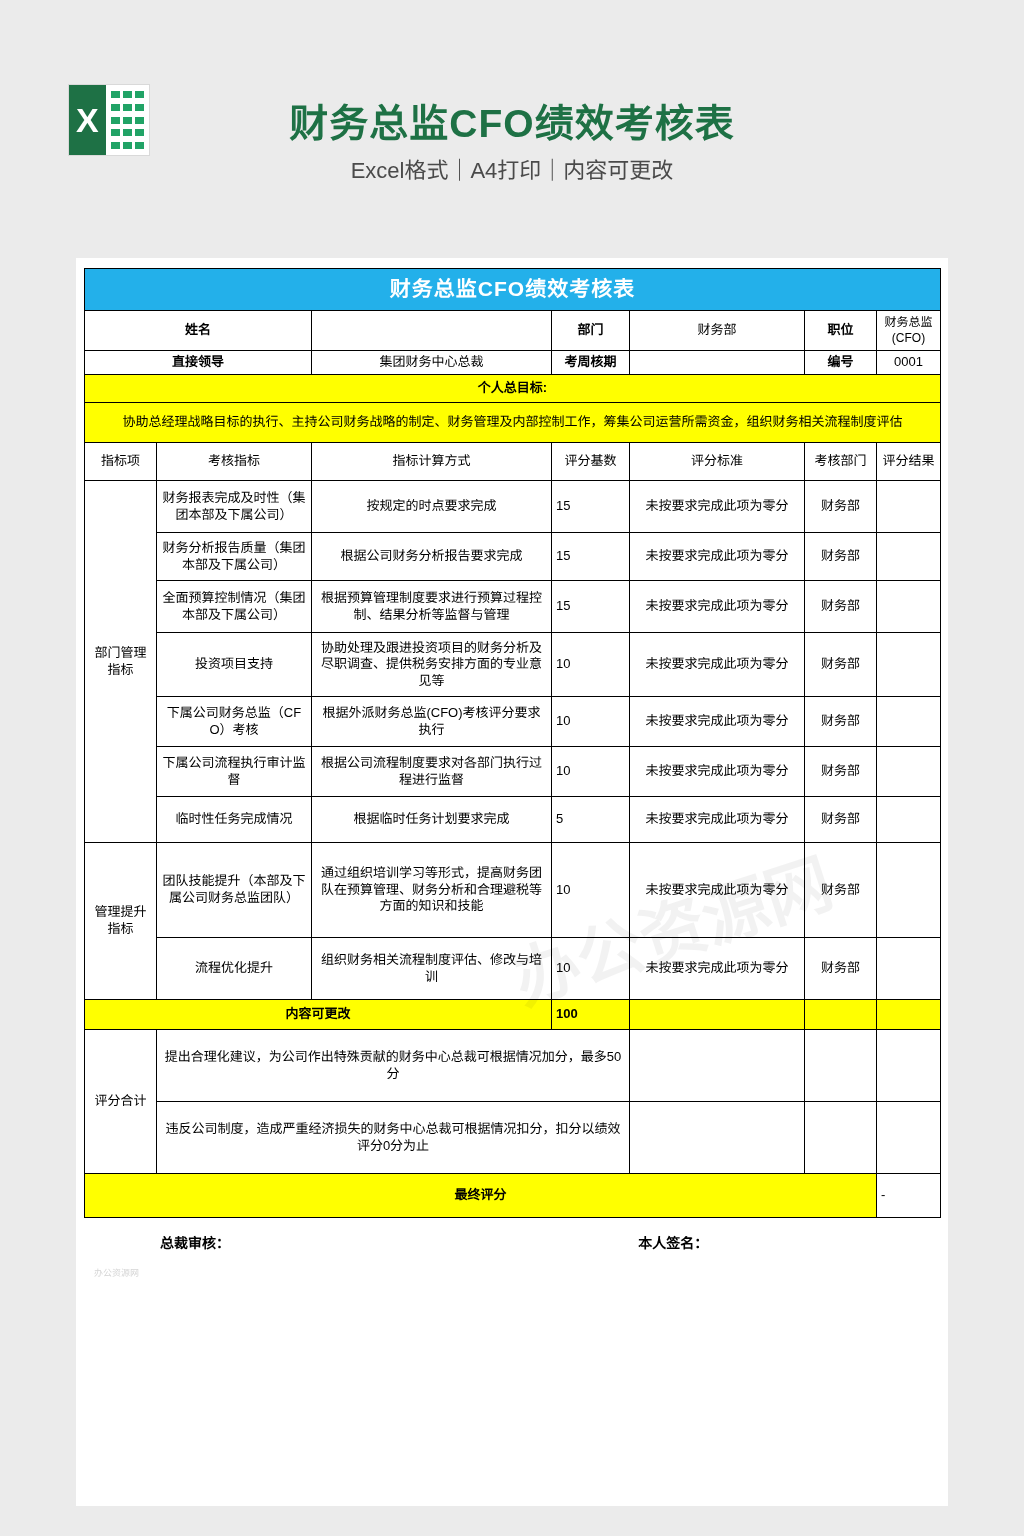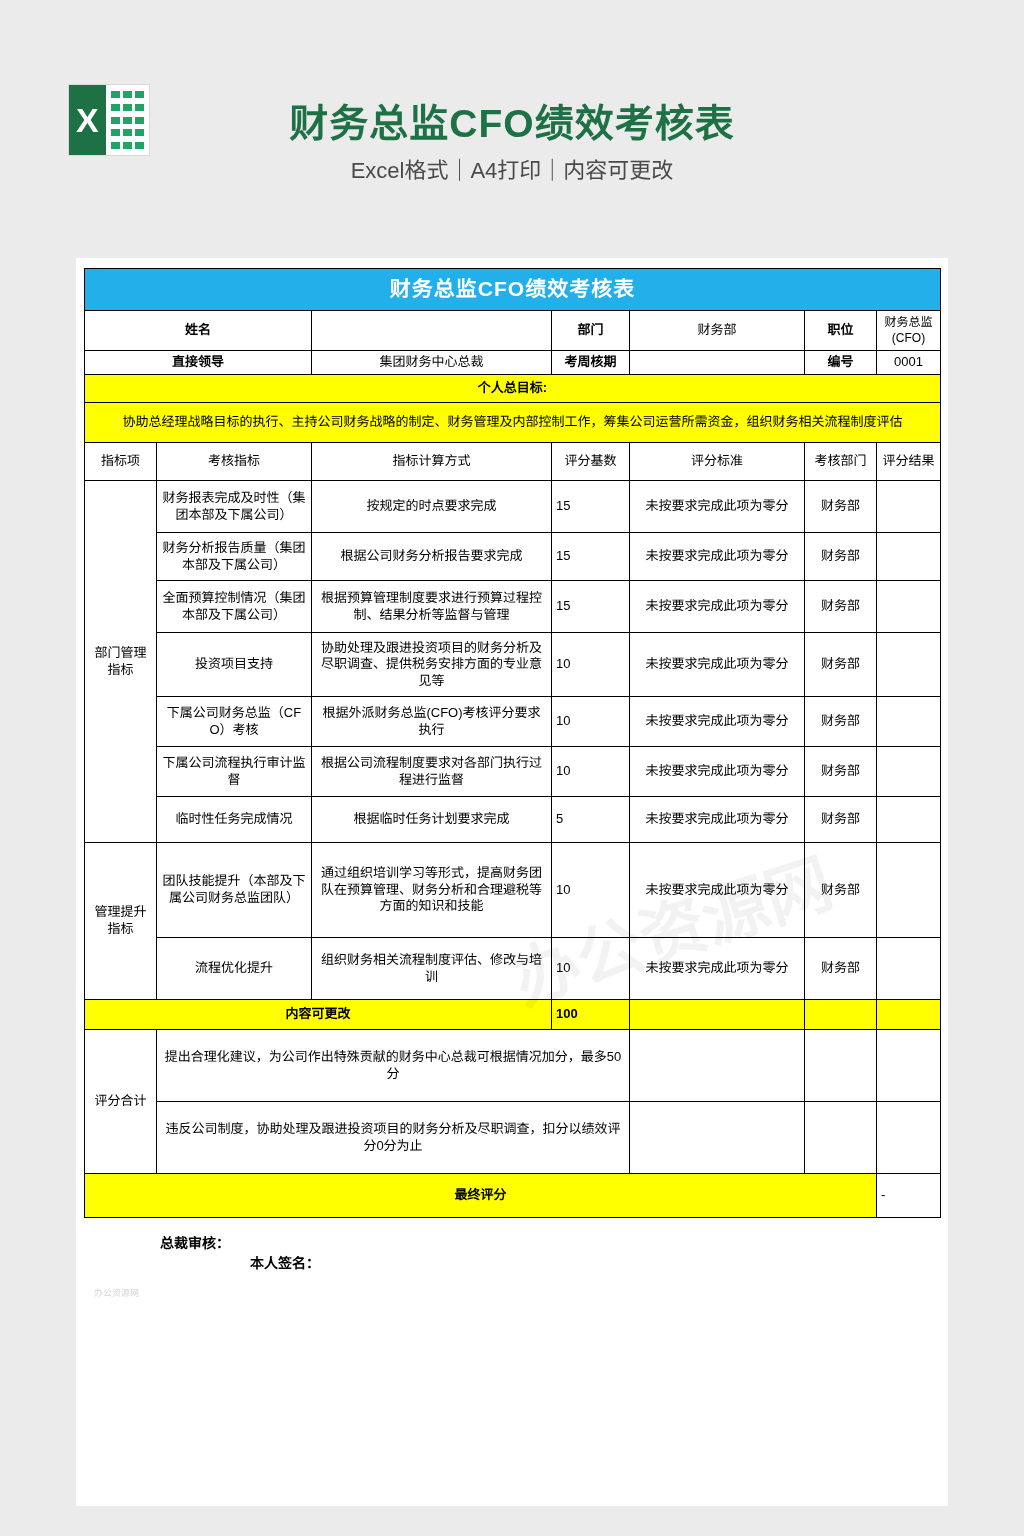--- a/index.html
+++ b/index.html
@@ -126,21 +126,20 @@
     white-space: nowrap;
   }
 
   
   .signrow {
     margin-top: 14px;
     display: flex;
     font-size: 14px;
     font-weight: bold;
     padding: 0 6px;
-    flex-direction: column;
   }
   .signrow .s1 { width: 46%; padding-left: 70px; }
   .signrow .s2 { flex: 1; padding-left: 160px; }
   .tiny-note {
     margin-top: 14px;
     padding-left: 10px;
     font-size: 9px;
     color: #d5d5d5;
   }
 </style>
@@ -324,21 +323,21 @@
         </tr>
 
         <tr style="height:72px">
           <td class="c" rowspan="2">评分合计</td>
           <td colspan="3" class="c">提出合理化建议，为公司作出特殊贡献的财务中心总裁可根据情况加分，最多50分</td>
           <td></td>
           <td></td>
           <td></td>
         </tr>
         <tr style="height:72px">
-          <td colspan="3" class="c">违反公司制度，协助处理及跟进投资项目的财务分析及尽职调查，扣分以绩效评分0分为止</td>
+          <td colspan="3" class="c">违反公司制度，造成严重经济损失的财务中心总裁可根据情况扣分，扣分以绩效评分0分为止</td>
           <td></td>
           <td></td>
           <td></td>
         </tr>
 
         <tr style="height:44px">
           <td colspan="6" class="c b yellow">最终评分</td>
           <td class="r">-</td>
         </tr>
       </tbody>

